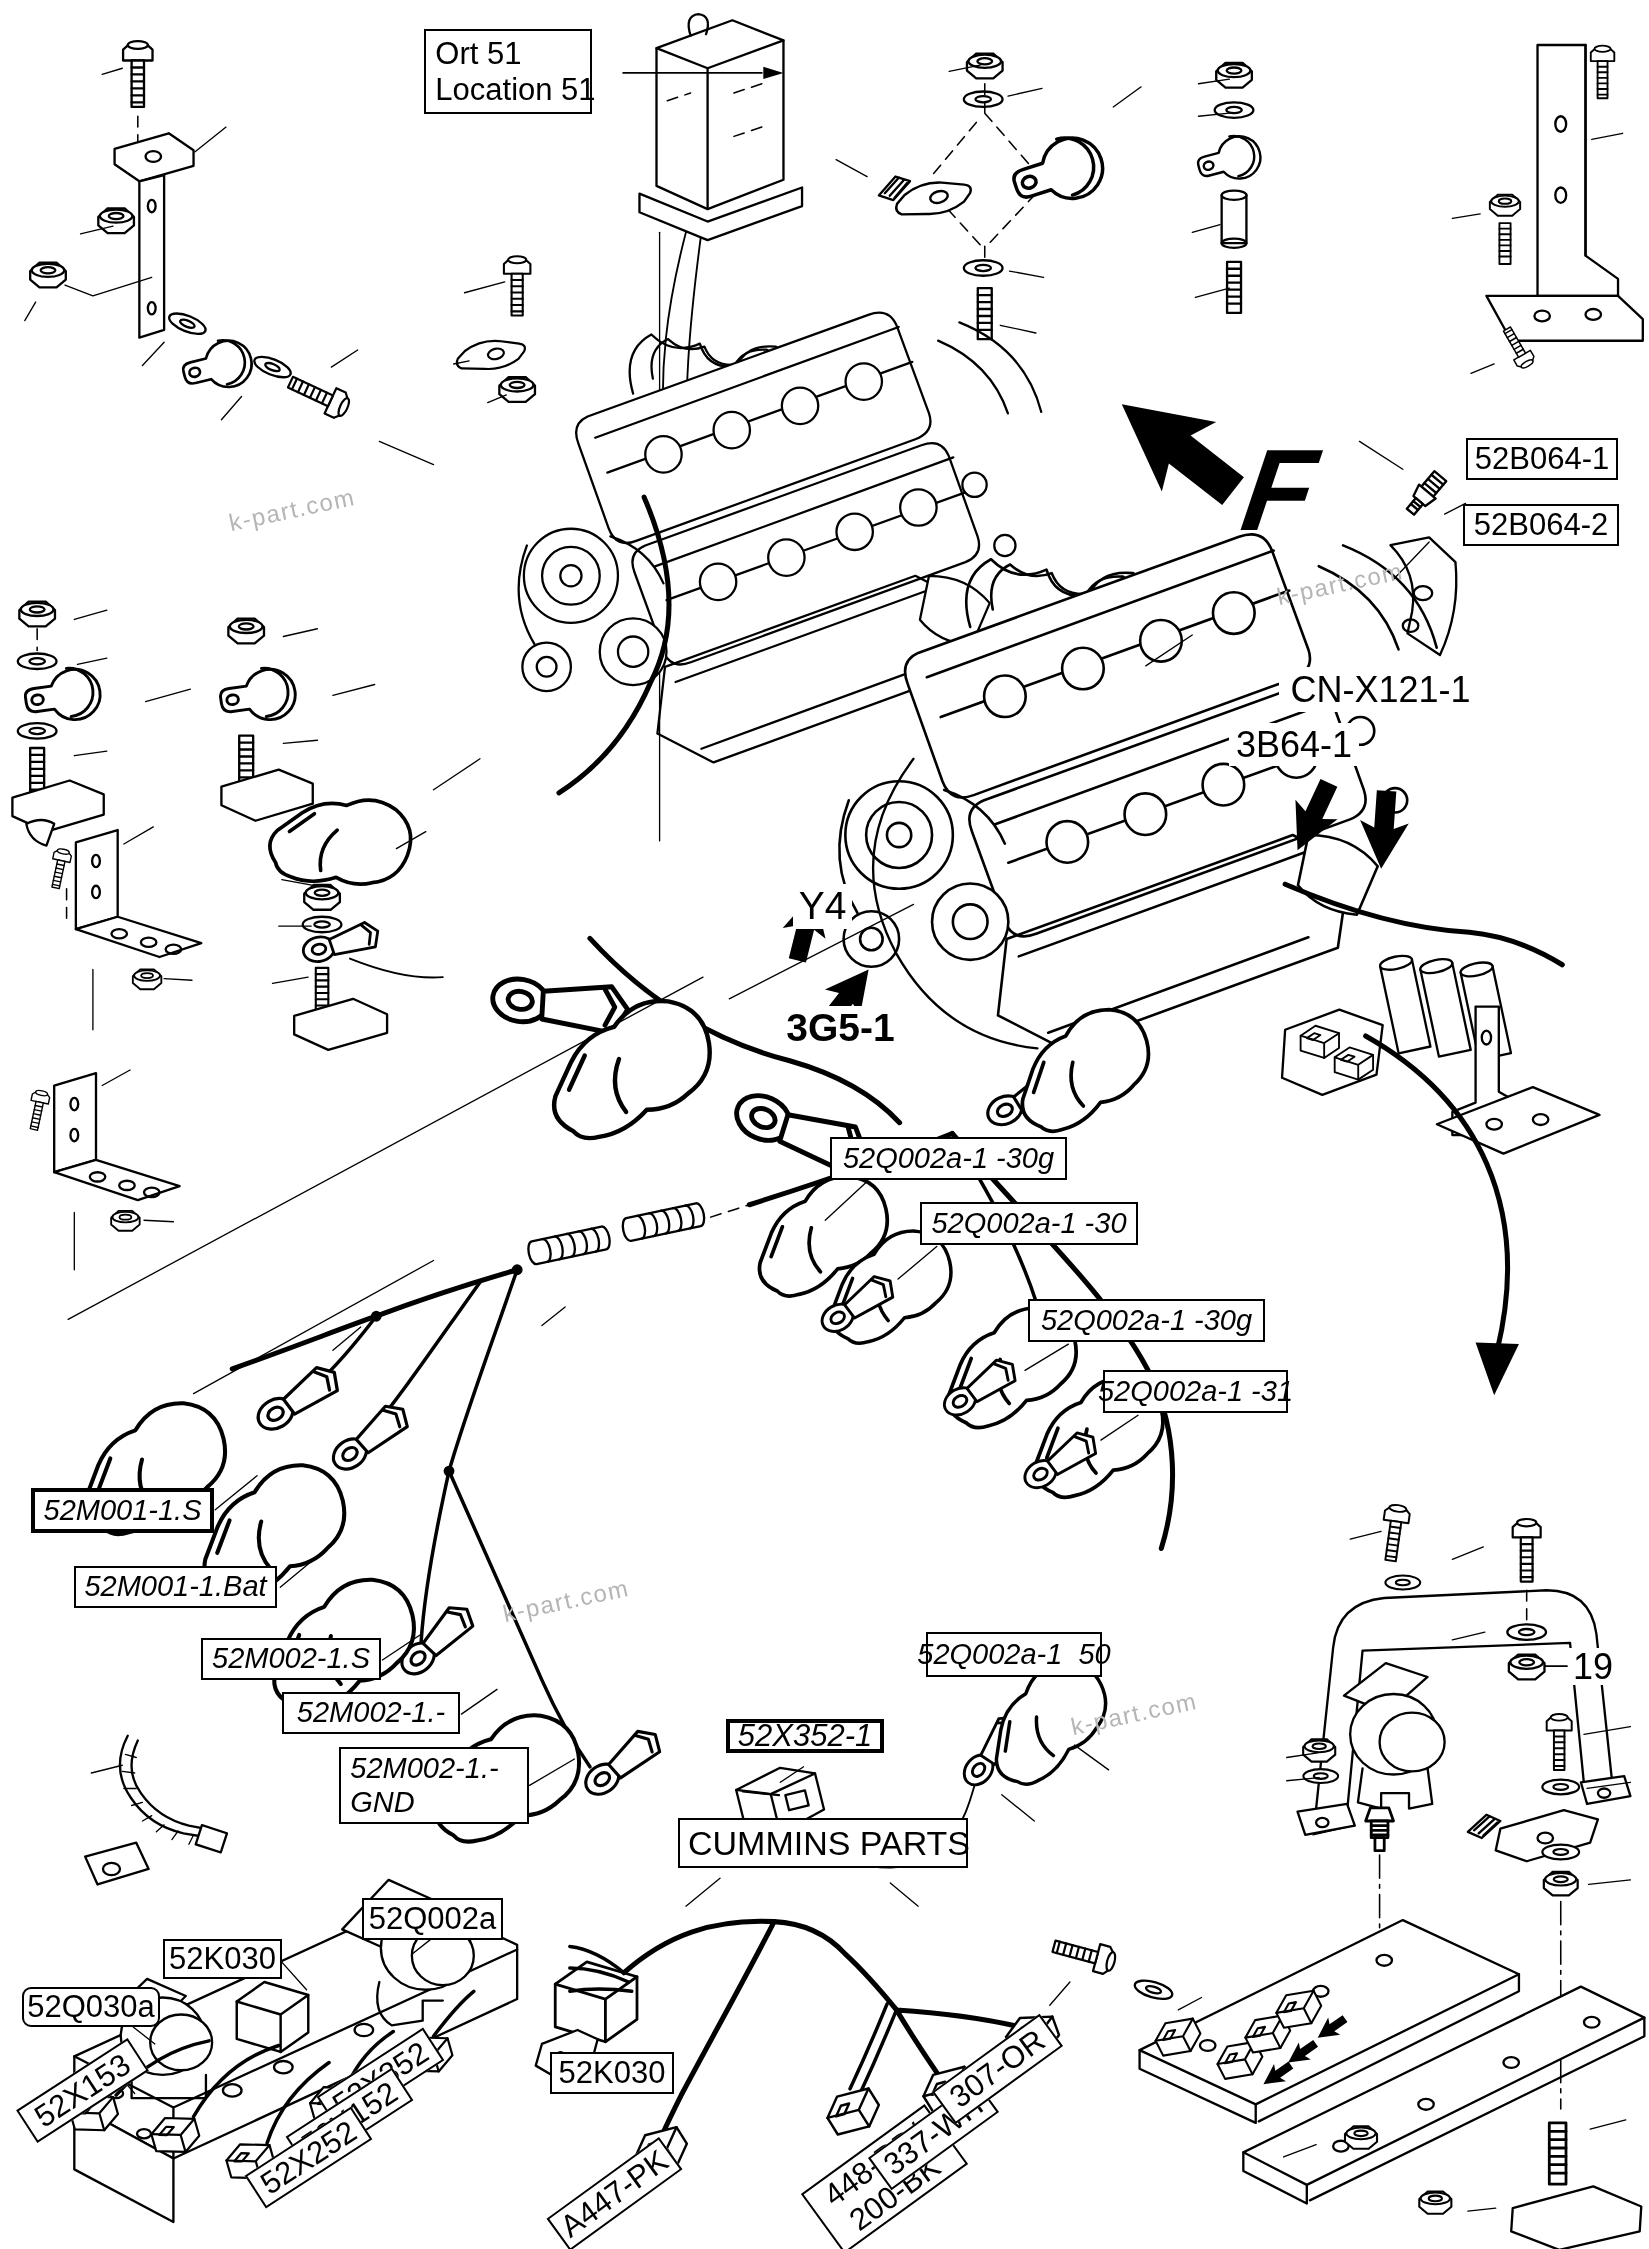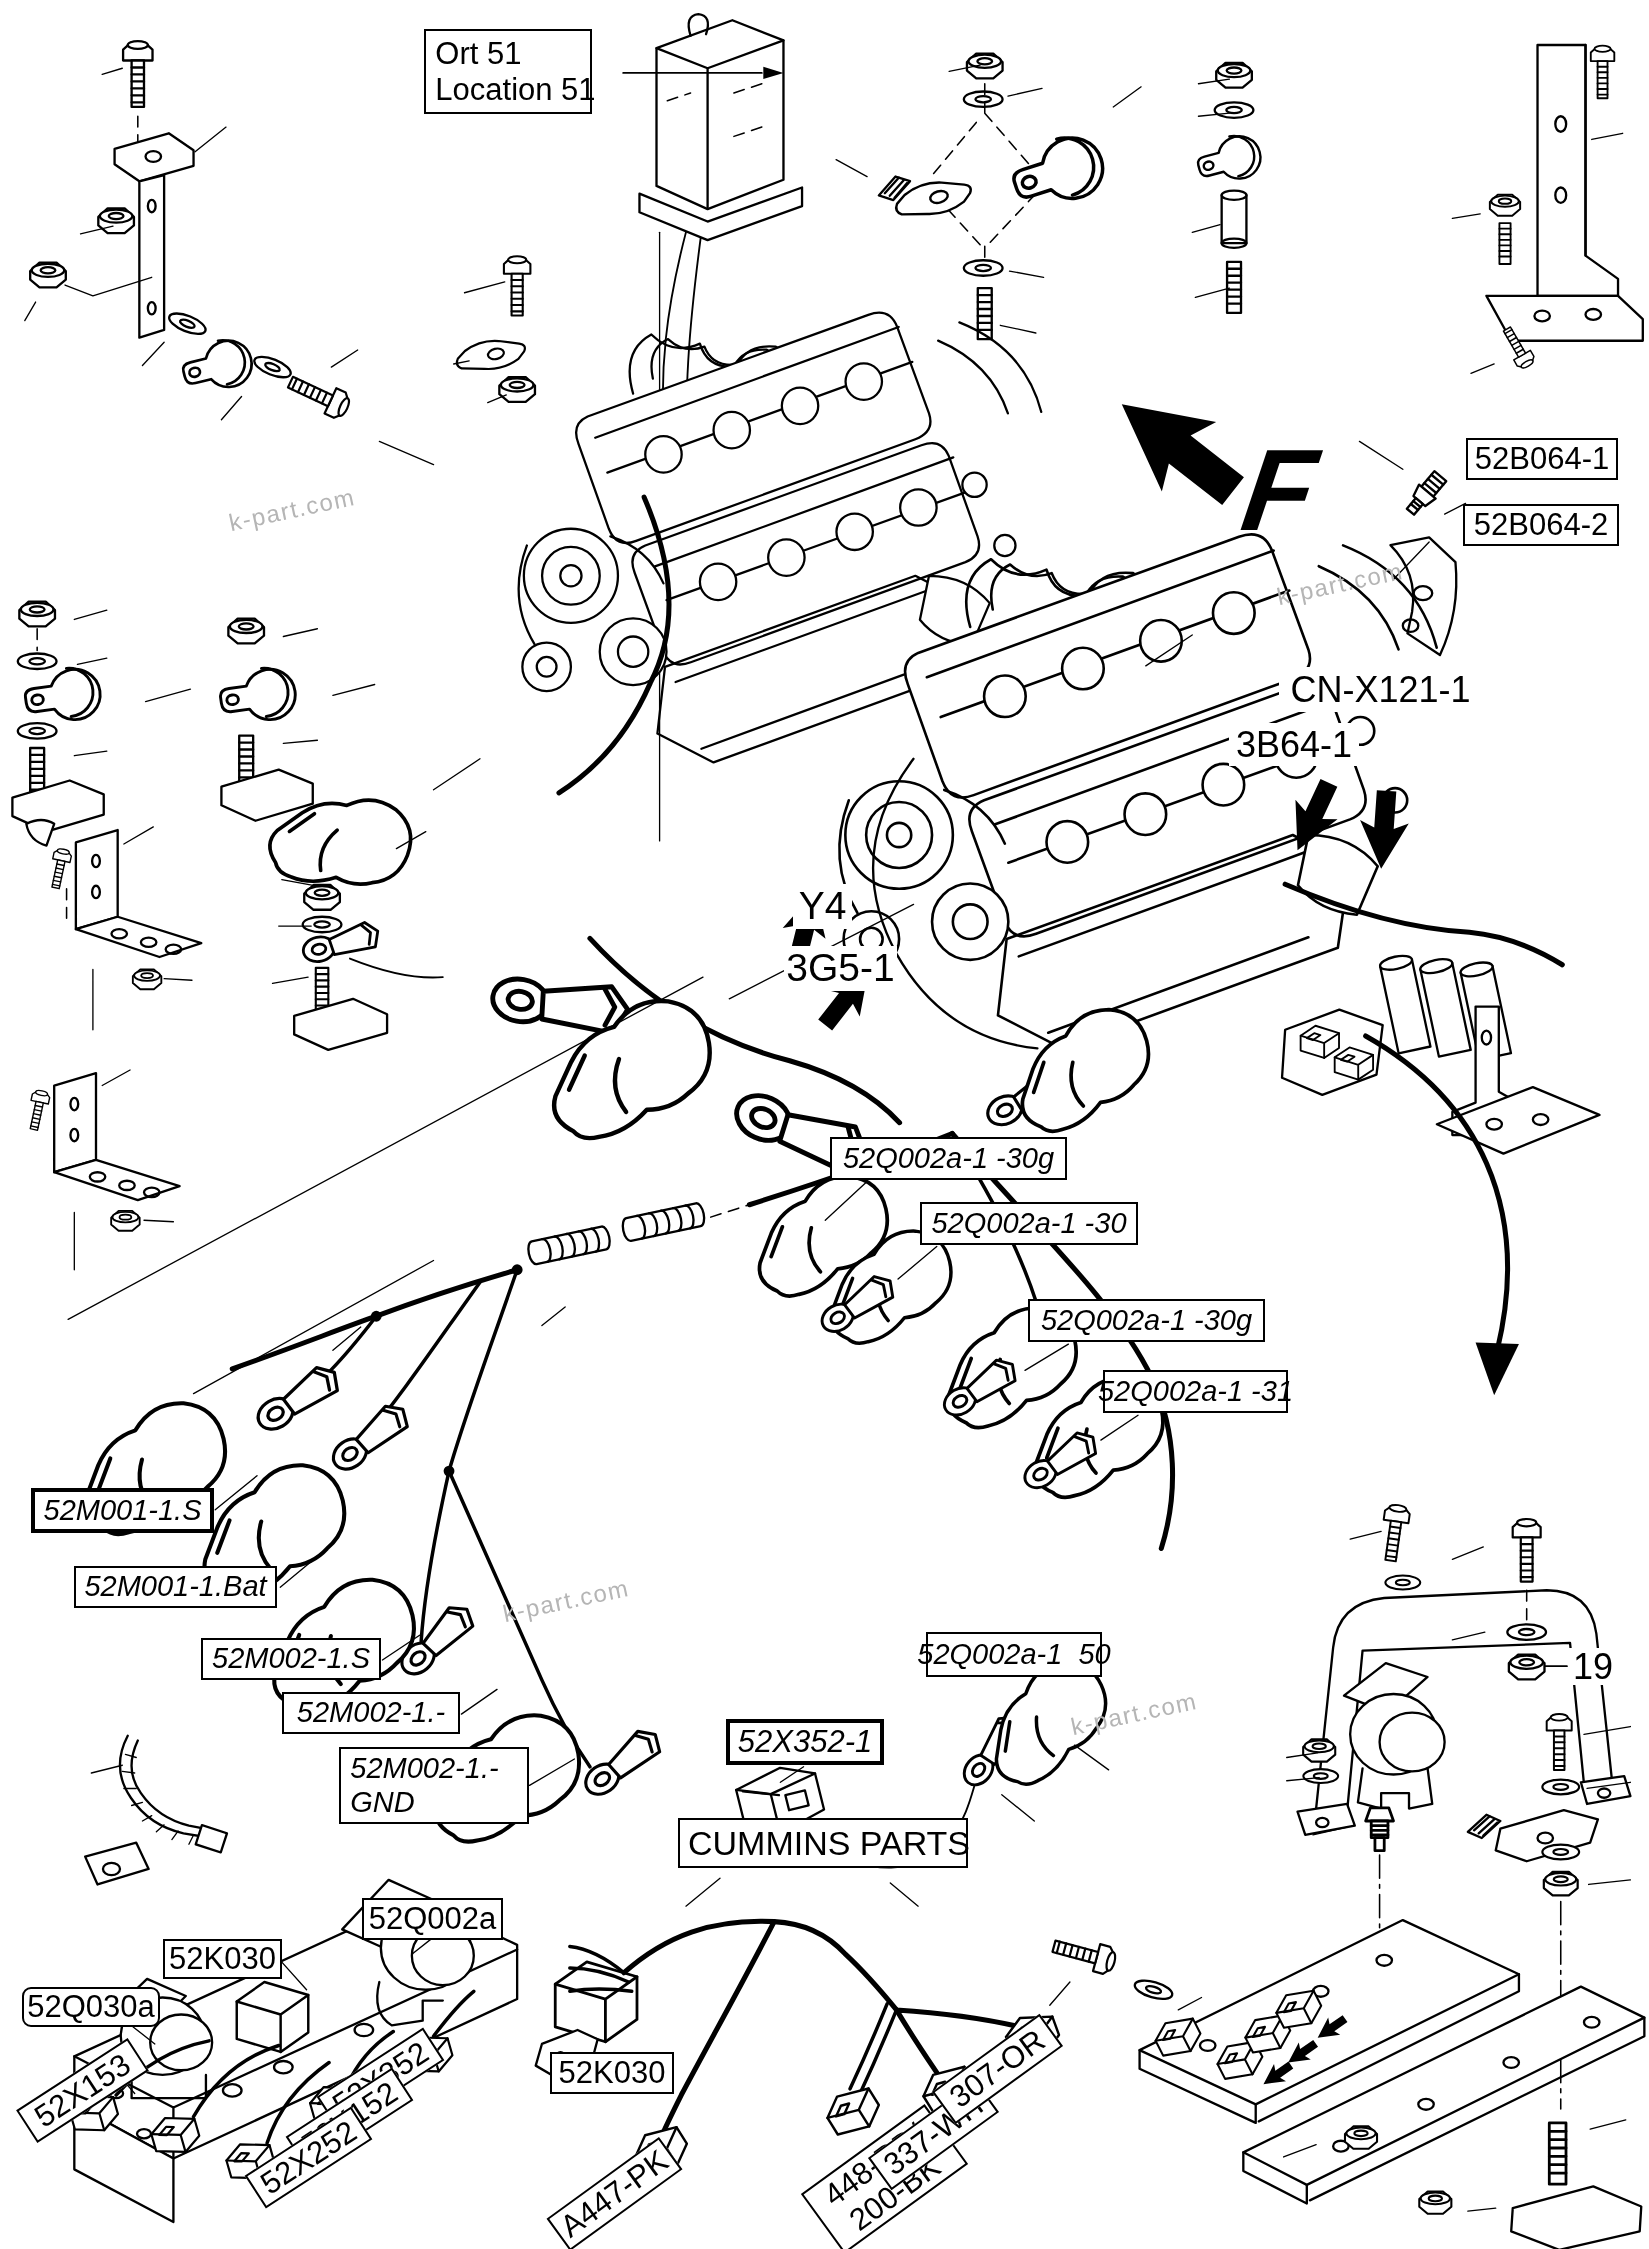--- a/index.html
+++ b/index.html
@@ -486,33 +486,33 @@
       <div class="wm" style="left: 1070px; top: 1700px; color: rgb(181, 181, 181);">k-part.com</div>
     </div>
 <div id="labels">
       <div class="lbl boxed left" style="left: 424px; top: 29px; width: 168px; height: 85px; font-size: 31px;">Ort 51
 Location 51</div>
       <div class="lbl boxed" style="left: 1466px; top: 438px; width: 152px; height: 42px; font-size: 31px;">52B064-1</div>
       <div class="lbl boxed" style="left: 1463px; top: 504px; width: 156px; height: 42px; font-size: 31px; text-align: right;">52B064-2</div>
       <div class="lbl" style="left: 1279px; top: 667px; width: 203px; height: 45px; font-size: 36px;">CN-X121-1</div>
       <div class="lbl" style="left: 1229px; top: 723px; width: 130px; height: 43px; font-size: 36px;">3B64-1</div>
       <div class="lbl" style="left: 793px; top: 884px; width: 59px; height: 45px; font-size: 39px;">Y4</div>
-      <div class="lbl" style="left: 784px; top: 946px; width: 113px; height: 45px; font-size: 39px;">3G5-1</div>
+      <div class="lbl" style="left: 784px; top: 1006px; width: 113px; height: 45px; font-size: 39px; font-weight: bold;">3G5-1</div>
       <div class="lbl boxed it" style="left: 830px; top: 1137px; width: 237px; height: 43px; font-size: 29px;">52Q002a-1 -30g</div>
       <div class="lbl boxed it" style="left: 920px; top: 1202px; width: 218px; height: 43px; font-size: 29px;">52Q002a-1 -30</div>
       <div class="lbl boxed it" style="left: 1028px; top: 1299px; width: 237px; height: 43px; font-size: 29px;">52Q002a-1 -30g</div>
       <div class="lbl boxed it" style="left: 1103px; top: 1370px; width: 185px; height: 43px; font-size: 29px;">52Q002a-1 -31</div>
       <div class="lbl boxed thickb it" style="left: 31px; top: 1488px; width: 183px; height: 45px; font-size: 29px;">52M001-1.S</div>
       <div class="lbl boxed it" style="left: 74px; top: 1566px; width: 203px; height: 42px; font-size: 29px;">52M001-1.Bat</div>
       <div class="lbl boxed it" style="left: 201px; top: 1638px; width: 180px; height: 42px; font-size: 29px;">52M002-1.S</div>
       <div class="lbl boxed it" style="left: 282px; top: 1692px; width: 178px; height: 42px; font-size: 29px;">52M002-1.-</div>
       <div class="lbl boxed it left" style="left: 339px; top: 1747px; width: 190px; height: 77px; font-size: 29px;">52M002-1.-
 GND</div>
       <div class="lbl boxed it" style="left: 926px; top: 1632px; width: 176px; height: 45px; font-size: 29px;">52Q002a-1  50</div>
-      <div class="lbl boxed thickb it" style="left: 726px; top: 1719px; width: 158px; height: 46px; font-size: 31px;">52X352-1</div>
+      <div class="lbl boxed thickb it" style="left: 726px; top: 1719px; width: 158px; height: 34px; font-size: 31px;">52X352-1</div>
       <div class="lbl" style="left: 1569px; top: 1648px; width: 48px; height: 37px; font-size: 36px;">19</div>
       <div class="lbl boxed" style="left: 678px; top: 1818px; width: 290px; height: 50px; font-size: 34px; padding-left: 12px;">CUMMINS PARTS</div>
       <div class="lbl boxed" style="left: 550px; top: 2052px; width: 124px; height: 42px; font-size: 31px;">52K030</div>
       <div class="lbl boxed" style="left: 362px; top: 1898px; width: 141px; height: 42px; font-size: 31px;">52Q002a</div>
       <div class="lbl boxed" style="left: 163px; top: 1939px; width: 119px; height: 40px; font-size: 31px;">52K030</div>
       <div class="lbl boxed" style="left: 22px; top: 1987px; width: 138px; height: 40px; font-size: 31px; border-radius: 9px;">52Q030a</div>
       <div class="lbl boxed" style="left: 15.5px; top: 2071px; width: 133px; height: 39px; font-size: 31px; transform: rotate(-33deg);">52X153</div>
       <div class="lbl boxed" style="left: 317px; top: 2059px; width: 127px; height: 39px; font-size: 31px; transform: rotate(-33deg);">52X352</div>
       <div class="lbl boxed" style="left: 286px; top: 2099px; width: 127px; height: 39px; font-size: 31px; transform: rotate(-33deg);">52X152</div>
       <div class="lbl boxed" style="left: 245px; top: 2138px; width: 127px; height: 39px; font-size: 31px; transform: rotate(-33deg);">52X252</div>

